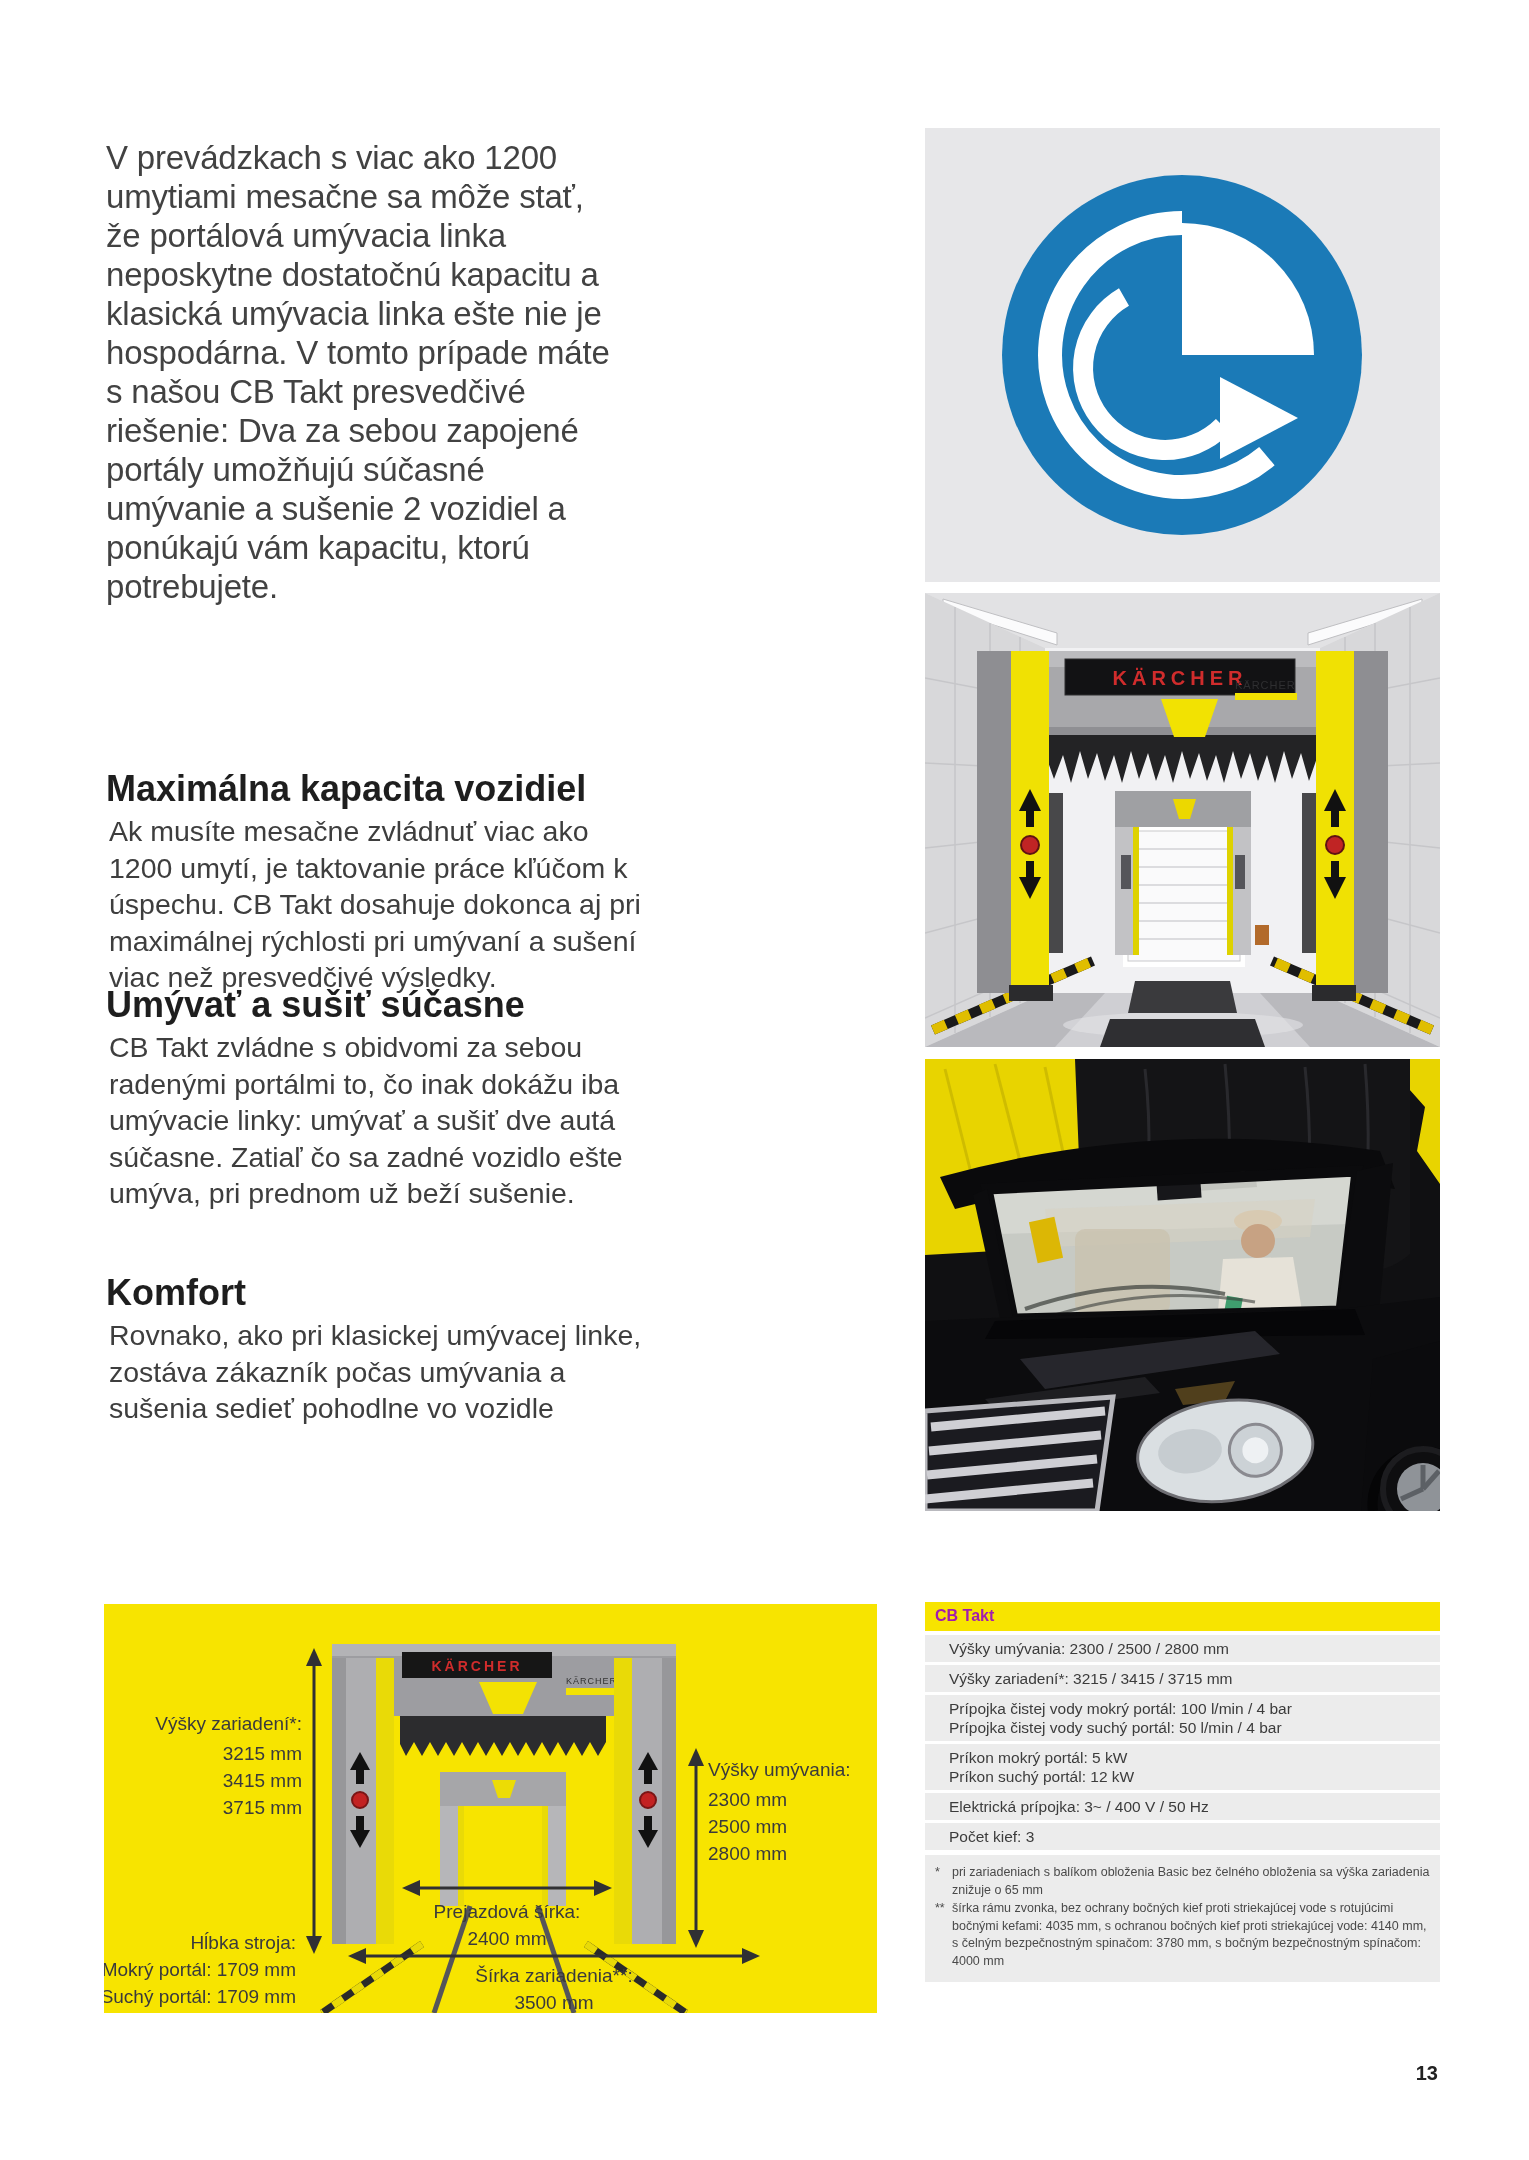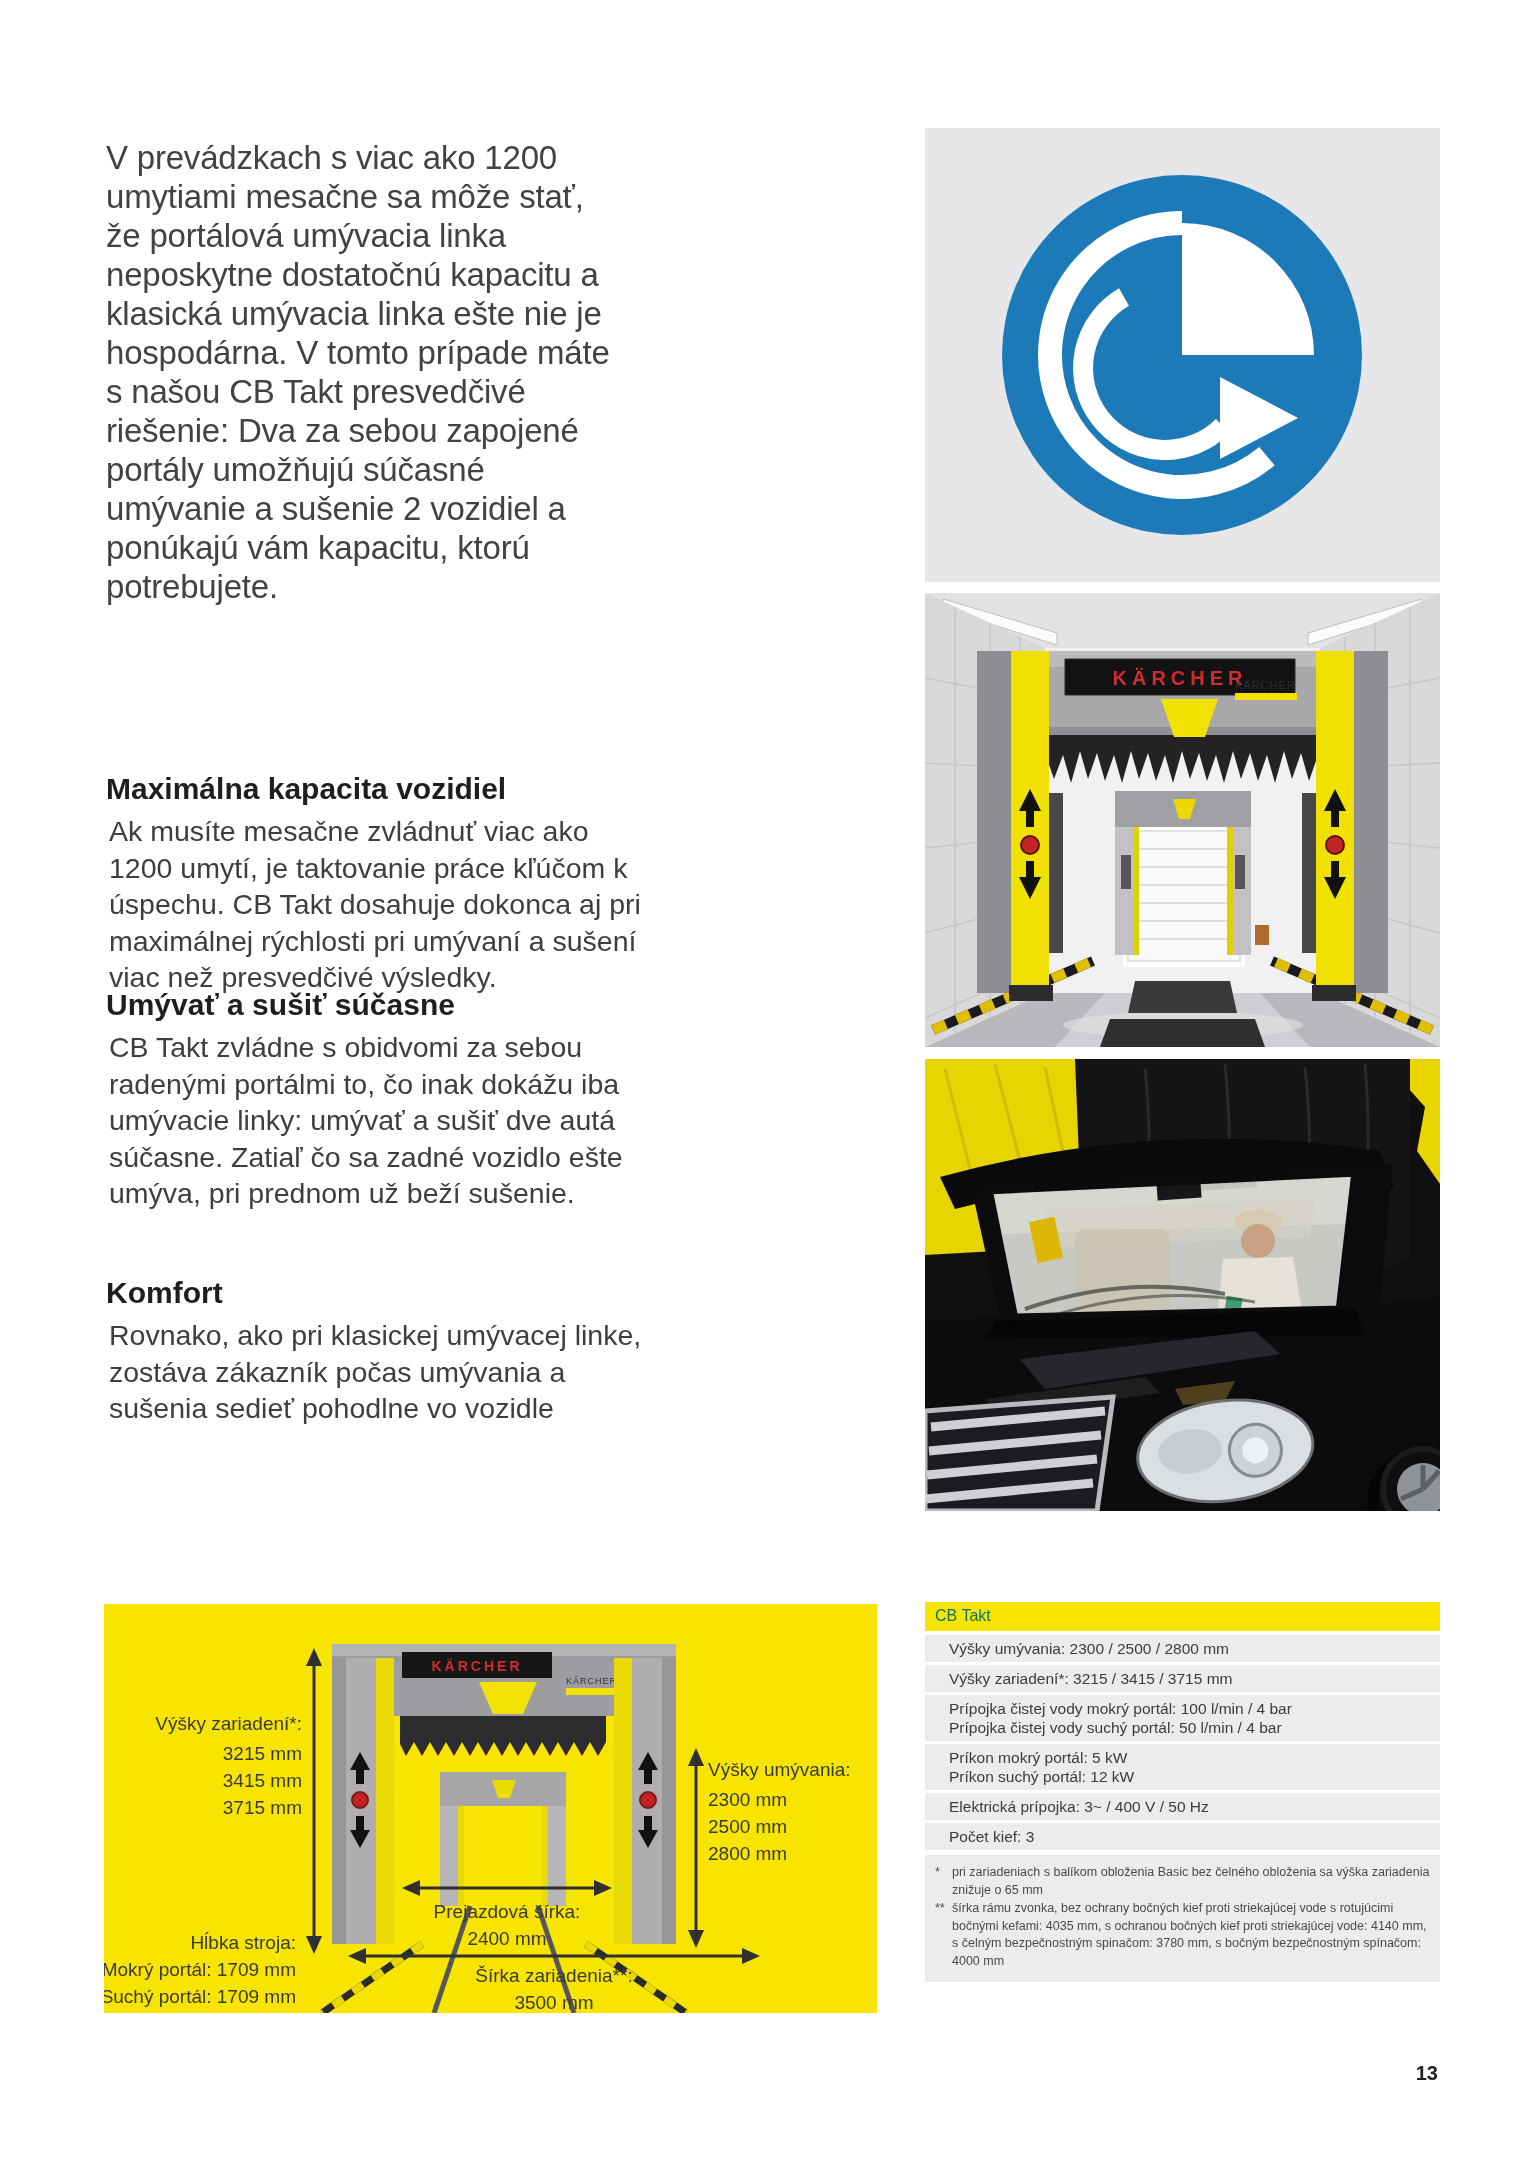--- a/index.html
+++ b/index.html
@@ -2,36 +2,36 @@
 <html><head>
 <meta charset="utf-8">
 <style>
   html,body{margin:0;padding:0;background:#ffffff;}
   #page{position:relative;width:1529px;height:2160px;background:#ffffff;overflow:hidden;
         font-family:"Liberation Sans",sans-serif;color:#3e3e3e;border-radius:19px;}
   
   .intro{position:absolute;left:106px;top:138px;width:520px;
          font-size:33px;line-height:39px;letter-spacing:-0.2px;color:#424242;margin:0;}
   .sec{position:absolute;left:106px;width:540px;}
-  .sec h3{margin:0 0 7px 0;font-size:30px;line-height:34px;color:#1e1e1e;font-weight:bold;}
+  .sec h3{margin:0 0 7px 0;font-size:36px;line-height:34px;color:#1e1e1e;font-weight:bold;}
   .sec p{margin:3px;font-size:28.5px;line-height:36.5px;color:#3e3e3e;}
   #sec1{top:772px;} #sec2{top:988px;} #sec3{top:1276px;}
   
   .icon-box{position:absolute;left:925px;top:128px;width:515px;height:454px;background:#e7e7e9;}
   .icon-box svg{position:absolute;left:67px;top:37px;}
   .photo{position:absolute;left:925px;width:515px;overflow:hidden;}
   #photo1{top:593px;height:454px;}
   #photo2{top:1059px;height:452px;}
   
   .diagram{position:absolute;left:104px;top:1604px;width:773px;height:409px;background:#f7e400;}
   .dlab{font-family:"Liberation Sans",sans-serif;font-size:19px;fill:#3a3a3c;}
   .led{font-family:"Liberation Sans",sans-serif;font-weight:bold;fill:#d02c2c;}
   
   .spec{position:absolute;left:925px;top:1602px;width:515px;font-size:15.5px;color:#3c3c3c;}
-  .spec-header{background:#f7e400;color:#0f766e;font-weight:normal;font-size:16px;
+  .spec-header{background:#f7e400;color:#a21caf;font-weight:bold;font-size:16px;
                padding:5px 10px;height:19px;margin-bottom:4px;}
   .spec-row{background:#ececec;padding:4px 24px;margin-bottom:3px;line-height:19px;}
   .spec-foot{background:#ececec;padding:9px 10px 12px 10px;margin-top:5px;
              font-size:12.5px;line-height:17.5px;color:#4a4a4a;}
   .fn{display:flex;}
   .fn .m{width:17px;flex:none;}
   .fn + .fn{margin-top:1px;}
   
   .pagenum{position:absolute;left:1380px;top:2062px;width:58px;text-align:right;
            font-size:20px;font-weight:bold;color:#222;}

